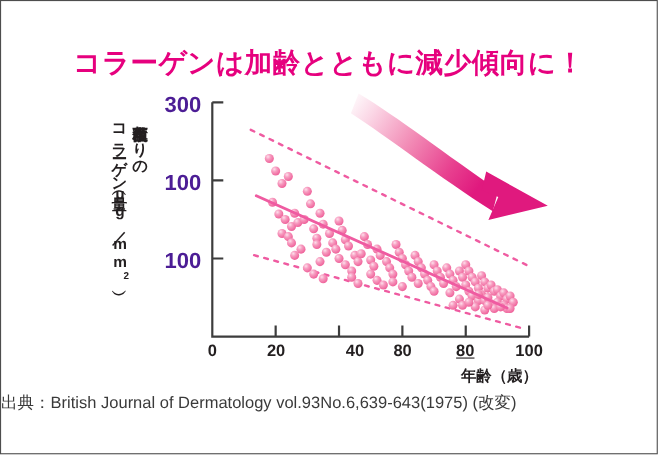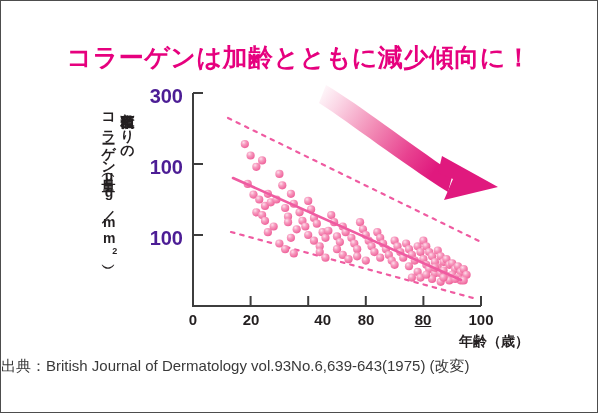--- a/index.html
+++ b/index.html
@@ -56,21 +56,20 @@
     line-height:1;
     color:#231f20;
   }
   #xaxis-label{
     position:absolute;
     left:418px;top:332px;
     font-size:14px;
     font-weight:bold;
     color:#231f20;
     white-space:nowrap;
-    margin-left:40px;
   }
   
   #yaxis-label{
     position:absolute;
     left:100px;top:103px;
     height:200px;
     display:flex;
     flex-direction:row-reverse;
     align-items:flex-start;
     gap:1px;

